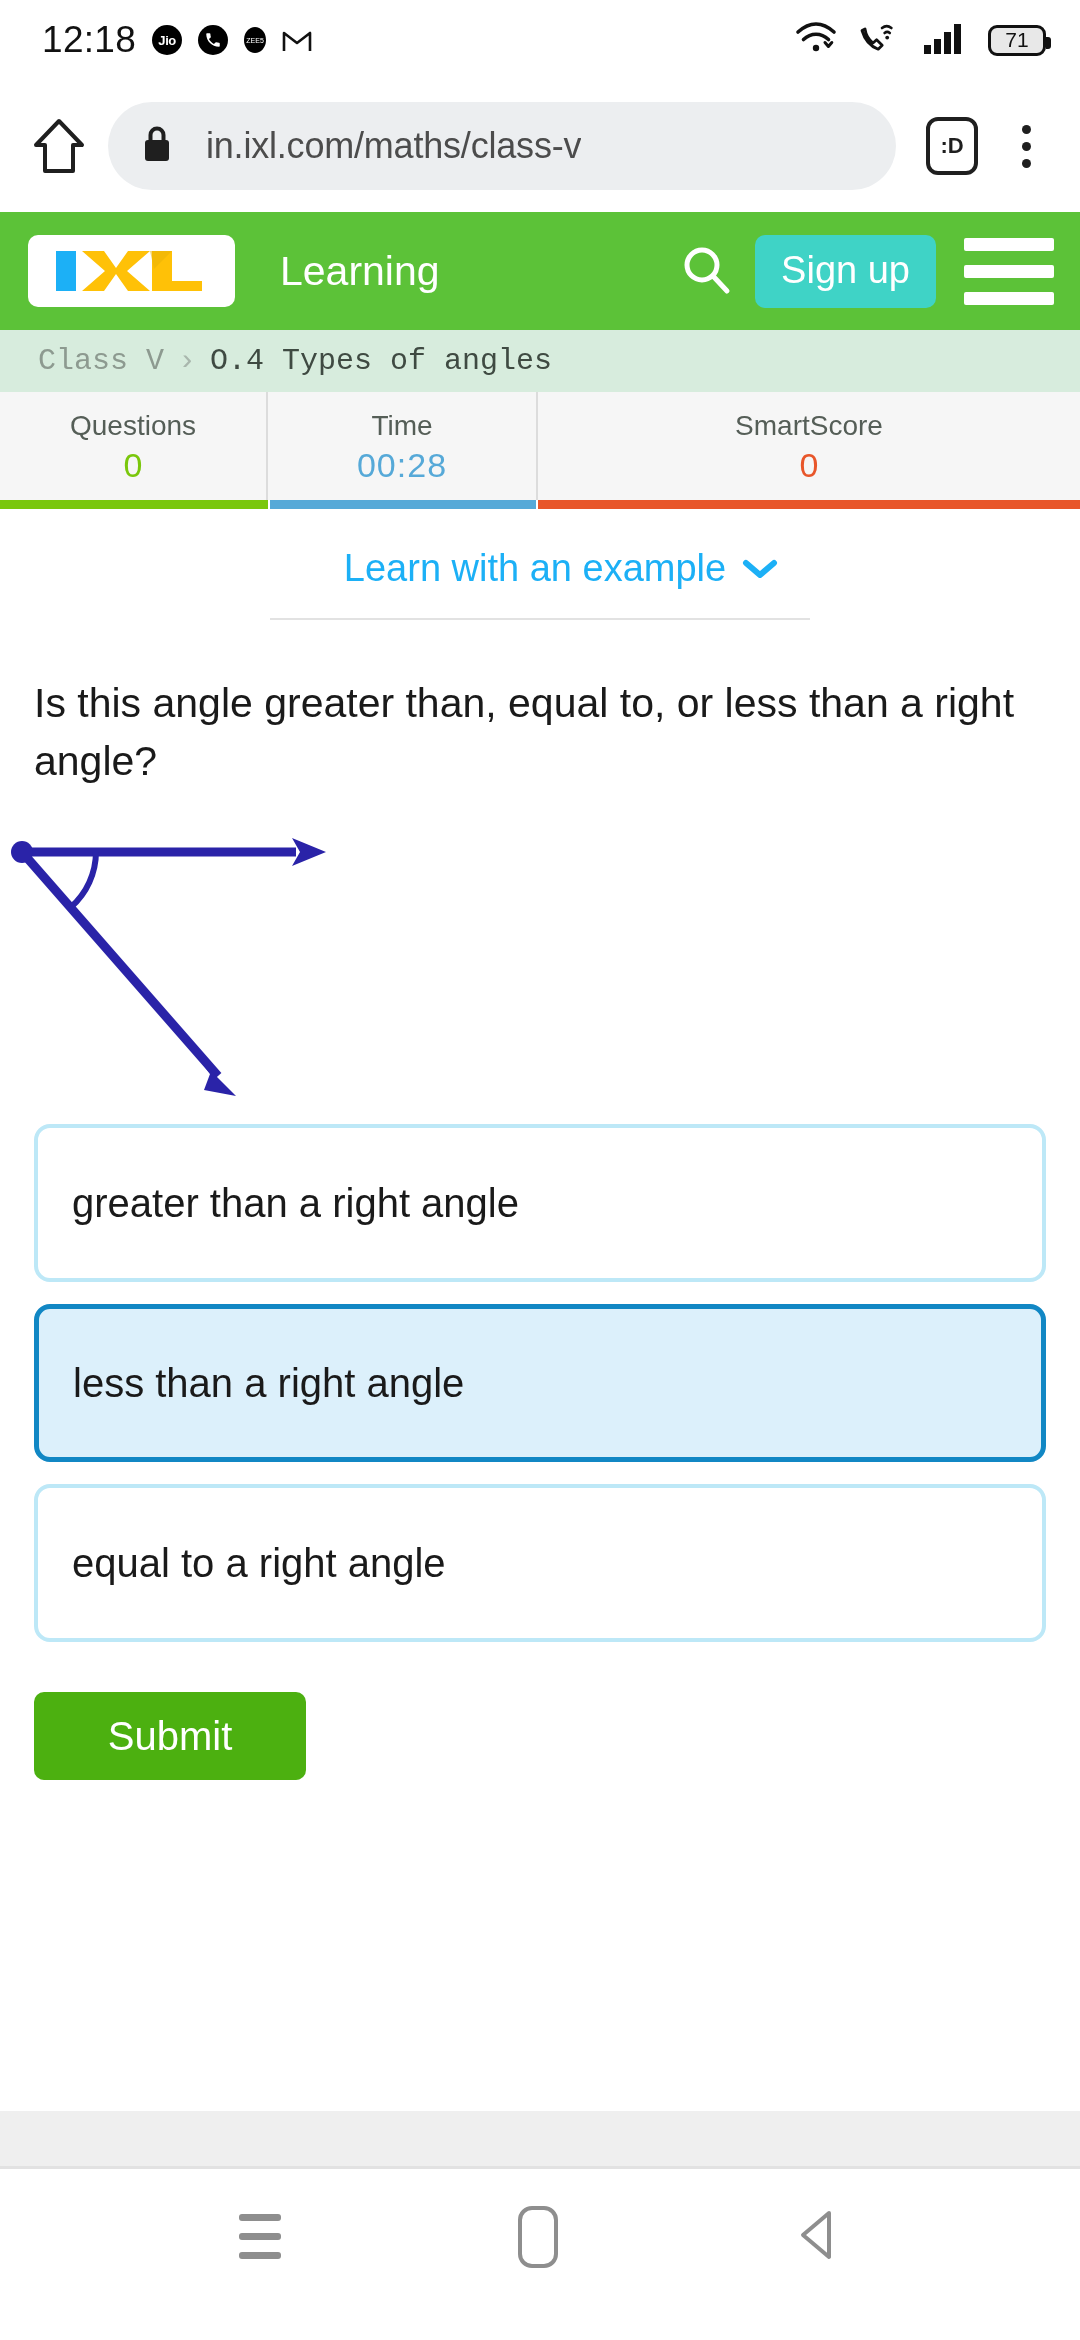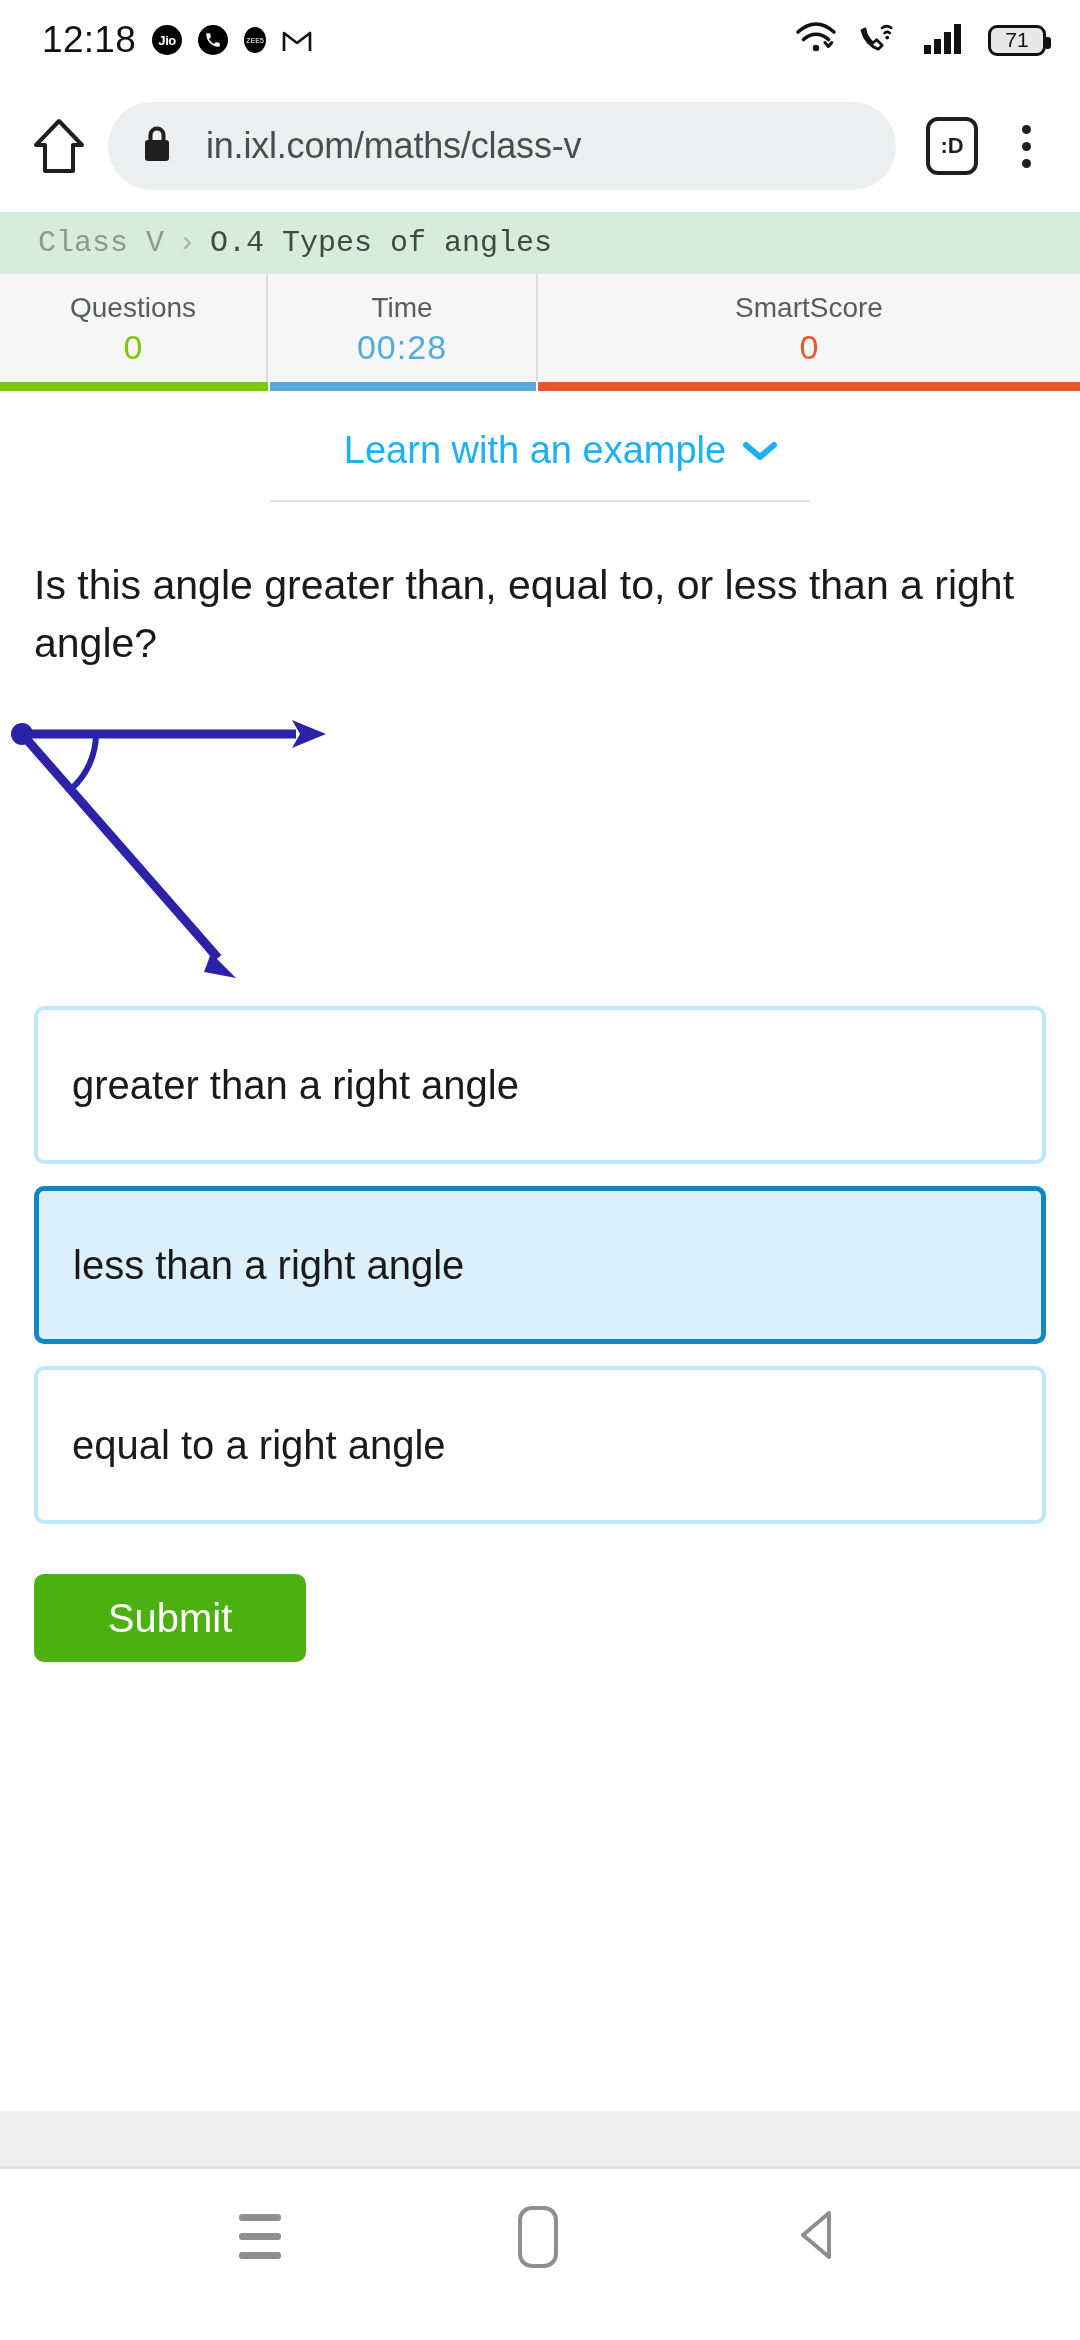--- a/index.html
+++ b/index.html
@@ -253,21 +253,21 @@
     margin-top: 18px;
     height: 300px;
     position: relative;
   }
   .figure svg { position: absolute; left: 0; top: 0; }
 
   
   .options { margin: 16px 34px 0 34px; }
   .option {
     height: 158px;
-    border-radius: 10px;
+    border-radius: 16px;
     display: flex;
     align-items: center;
     padding-left: 34px;
     font-size: 40px;
     color: #1a1a1a;
     margin-bottom: 22px;
     background: #ffffff;
     border: 4px solid #bde8f7;
   }
   .option.selected {
@@ -375,20 +375,44 @@
       <span class="url-text">in.ixl.com/maths/class-v</span>
     </div>
     <span class="tab-count">:D</span>
     <span class="menu-dots">
       <i></i>
         <i></i>
         <i></i>
     </span>
   </div>
 
+  <div class="ixl-header">
+    <div class="ixl-logo">
+      <svg viewBox="0 0 160 50">
+        <rect x="4" y="5" width="20" height="40" fill="#1cb0f6"></rect>
+        <path d="M30 5h22l12 17 12-17h22L75 25l23 20H76L64 28 52 45H30l23-20z" fill="#ffc107"></path>
+        <path d="M100 5h20v30h30v10h-50z" fill="#ffc107"></path>
+        <path d="M98 5h22l-18 18z" fill="#eab308" opacity="0.55"></path>
+      </svg>
+    </div>
+    <span class="nav-learning">Learning</span>
+    <span class="header-spacer"></span>
+    <span class="search-btn">
+      <svg width="60" height="60" viewBox="0 0 60 60">
+        <circle cx="25" cy="24" r="15" fill="none" stroke="#ffffff" stroke-width="5"></circle>
+        <path d="M36 35 L50 50" stroke="#ffffff" stroke-width="5" stroke-linecap="round"></path>
+      </svg>
+    </span>
+    <button class="signup-btn">Sign up</button>
+    <span class="hamburger">
+      <i></i>
+        <i></i>
+        <i></i>
+    </span>
+  </div>
 
   <div class="breadcrumb">
     <span class="crumb-muted">Class V</span>
     <span class="crumb-sep">›</span>
     <span class="crumb-current">O.4 Types of angles</span>
   </div>
 
   <div class="stats">
     <div class="stat stat-q">
       <span class="stat-label">Questions</span>

